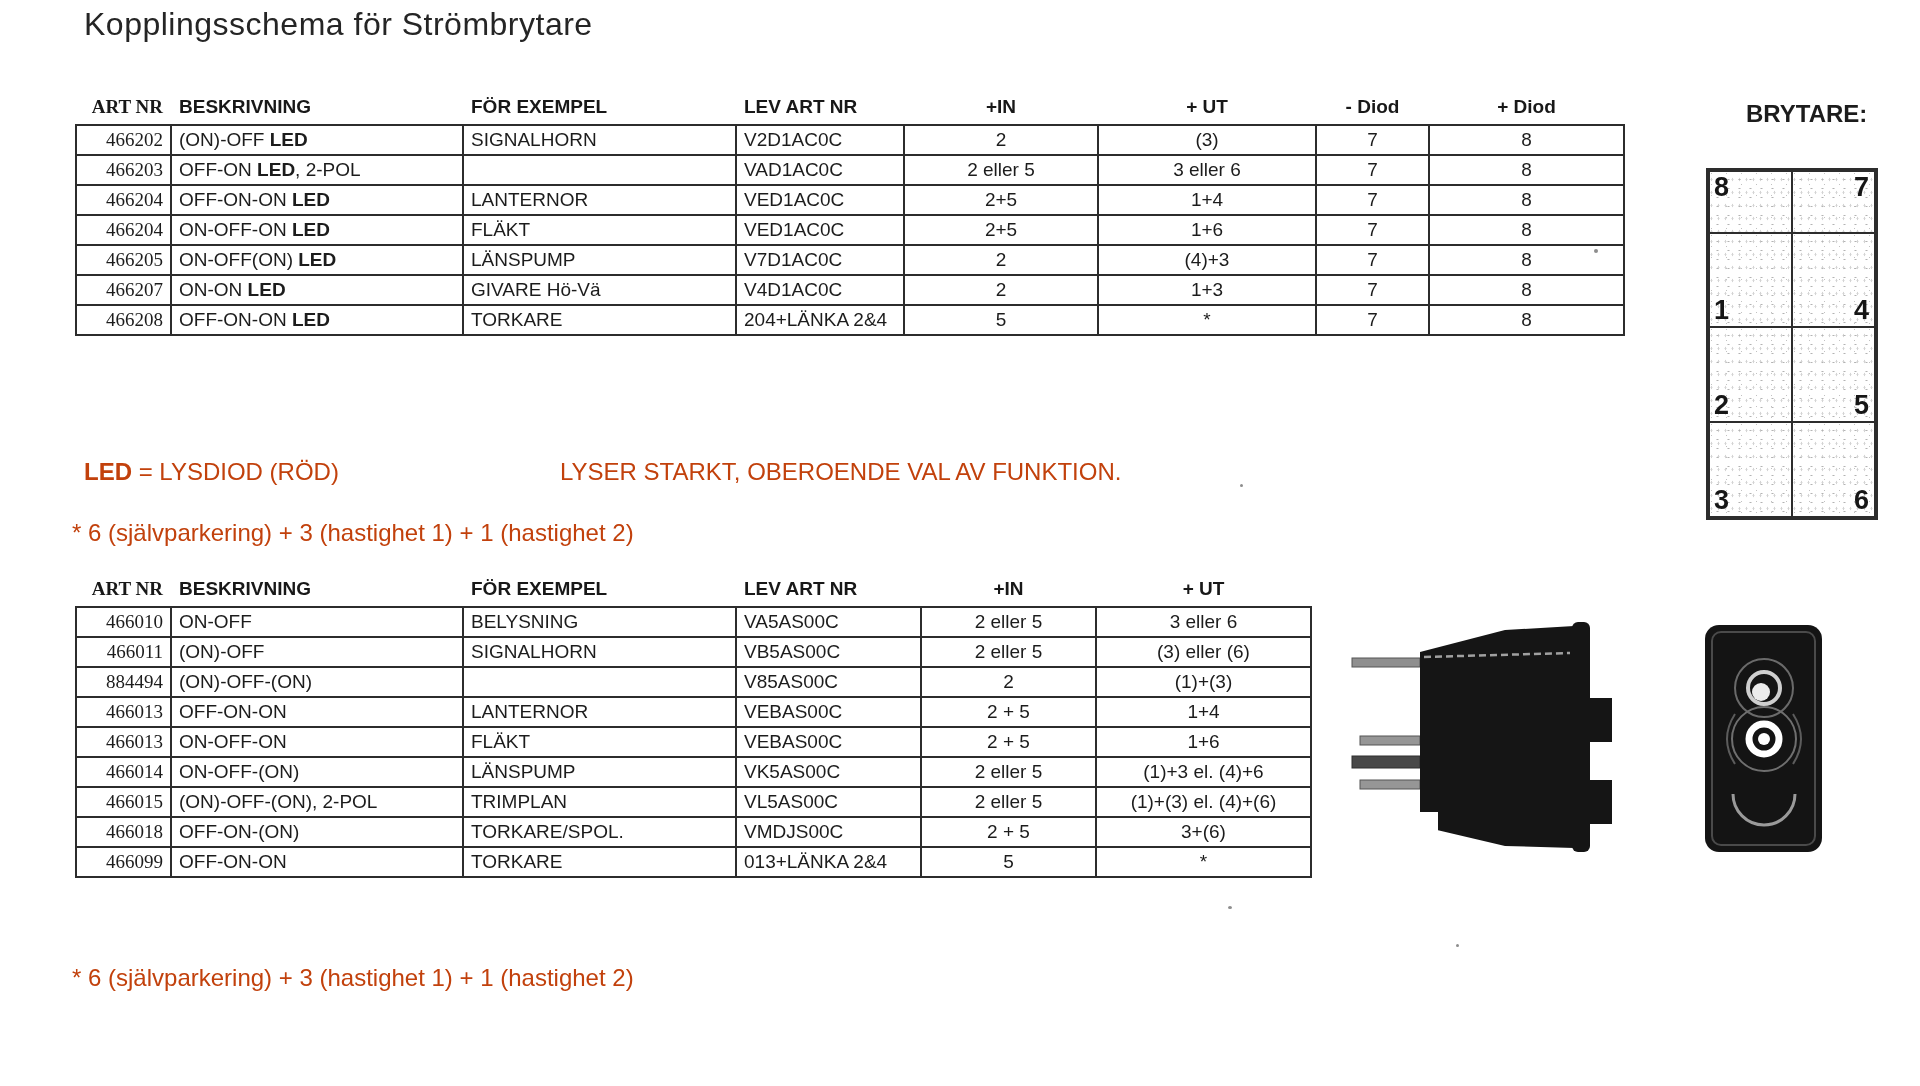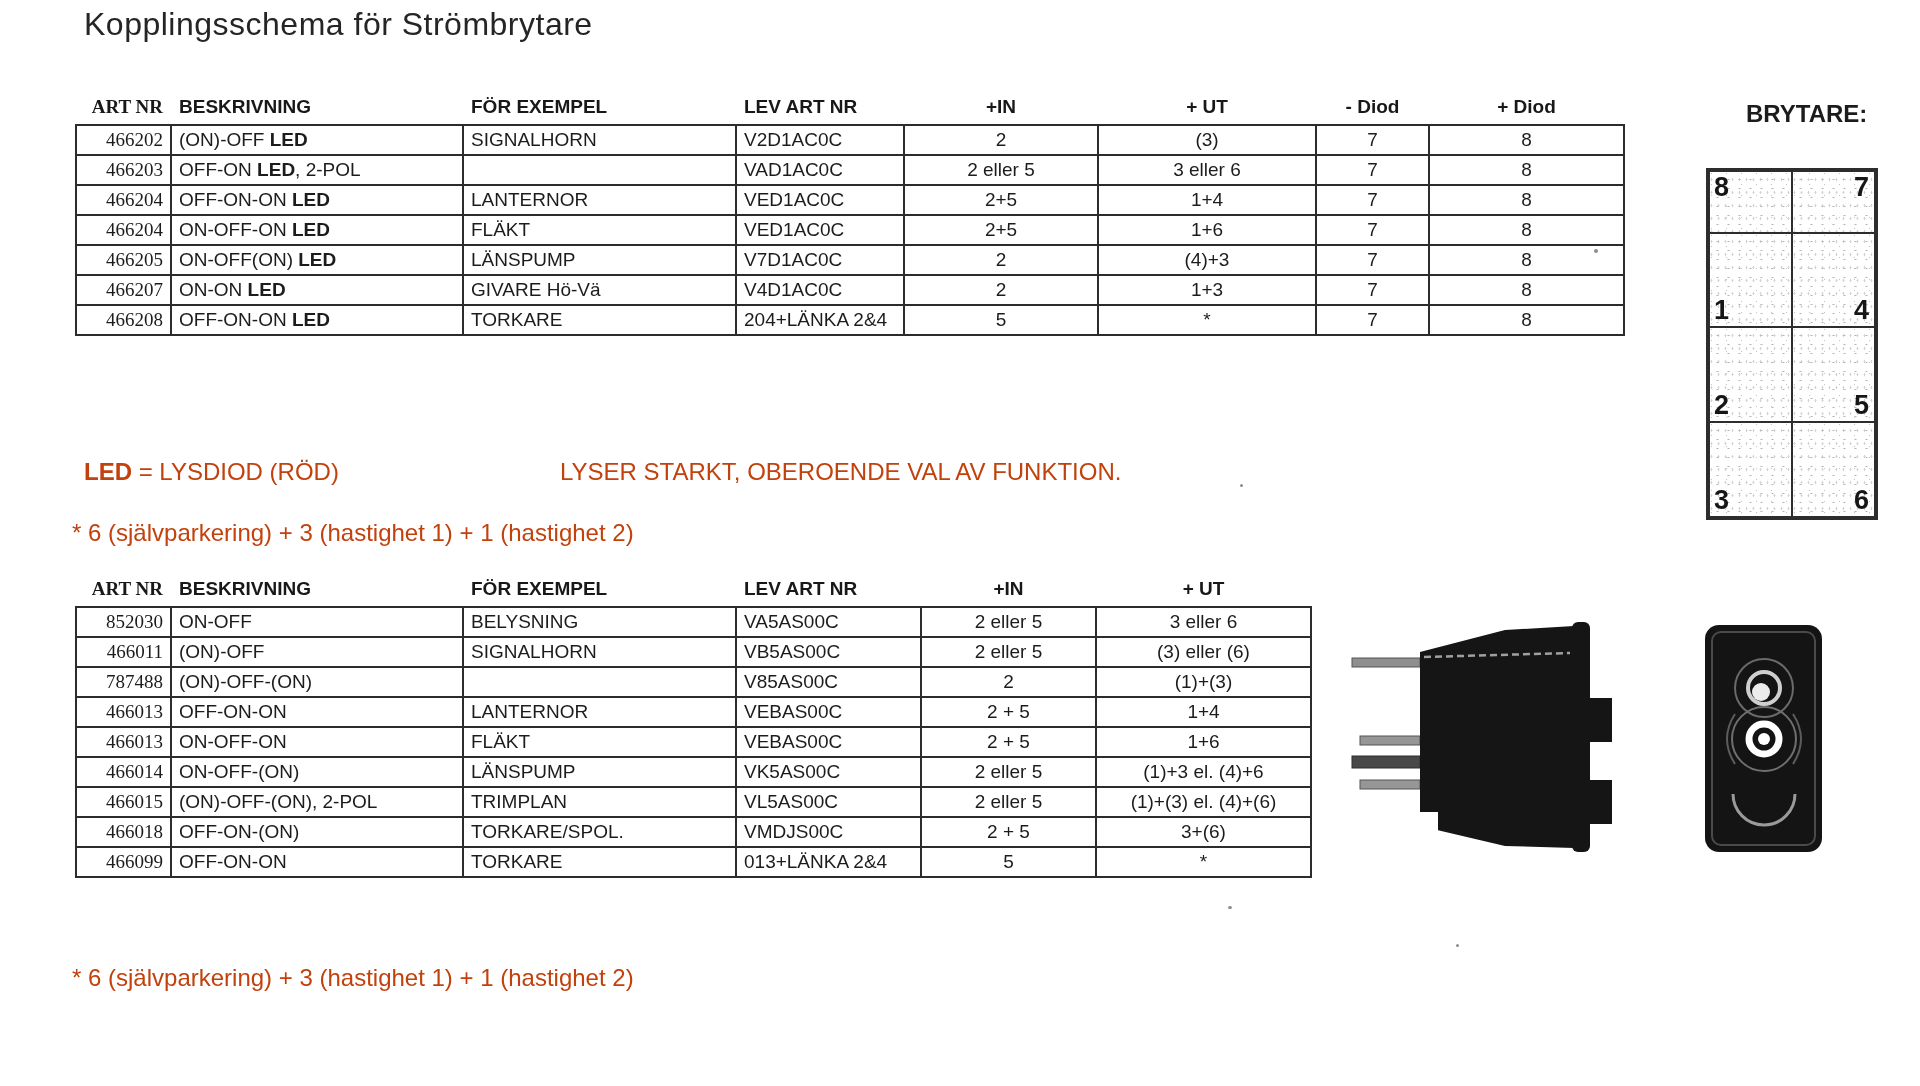--- a/index.html
+++ b/index.html
@@ -199,37 +199,37 @@
         <th class="h-right">ART NR</th>
         <th class="h-left">BESKRIVNING</th>
         <th class="h-left">FÖR EXEMPEL</th>
         <th class="h-left">LEV ART NR</th>
         <th class="h-center">+IN</th>
         <th class="h-center">+ UT</th>
       </tr>
     </thead>
     <tbody>
         <tr>
-          <td class="c0">852030</td>
+          <td class="c0">466010</td>
           <td class="c1">ON-OFF</td>
           <td class="c2">BELYSNING</td>
           <td class="c3">VA5AS00C</td>
           <td class="c4">2 eller 5</td>
           <td class="c5">3 eller 6</td>
         </tr>
         <tr>
           <td class="c0">466011</td>
           <td class="c1">(ON)-OFF</td>
           <td class="c2">SIGNALHORN</td>
           <td class="c3">VB5AS00C</td>
           <td class="c4">2 eller 5</td>
           <td class="c5">(3) eller (6)</td>
         </tr>
         <tr>
-          <td class="c0">787488</td>
+          <td class="c0">884494</td>
           <td class="c1">(ON)-OFF-(ON)</td>
           <td class="c2"></td>
           <td class="c3">V85AS00C</td>
           <td class="c4">2</td>
           <td class="c5">(1)+(3)</td>
         </tr>
         <tr>
           <td class="c0">466013</td>
           <td class="c1">OFF-ON-ON</td>
           <td class="c2">LANTERNOR</td>

